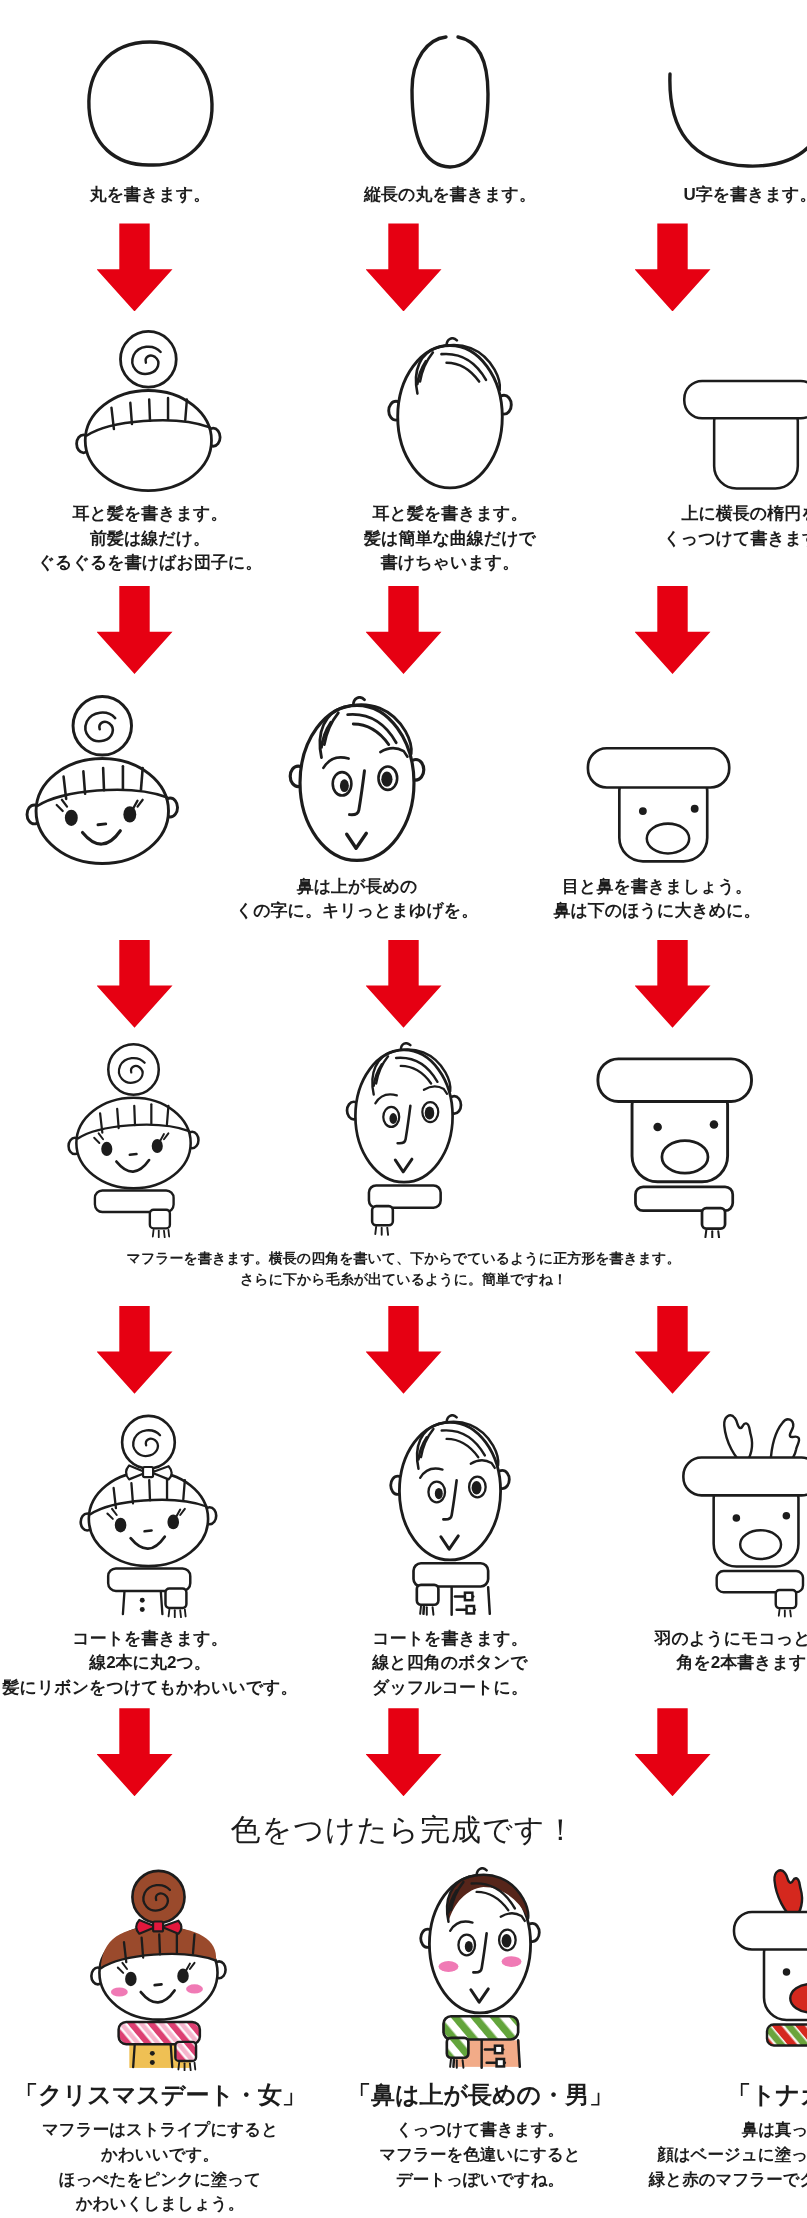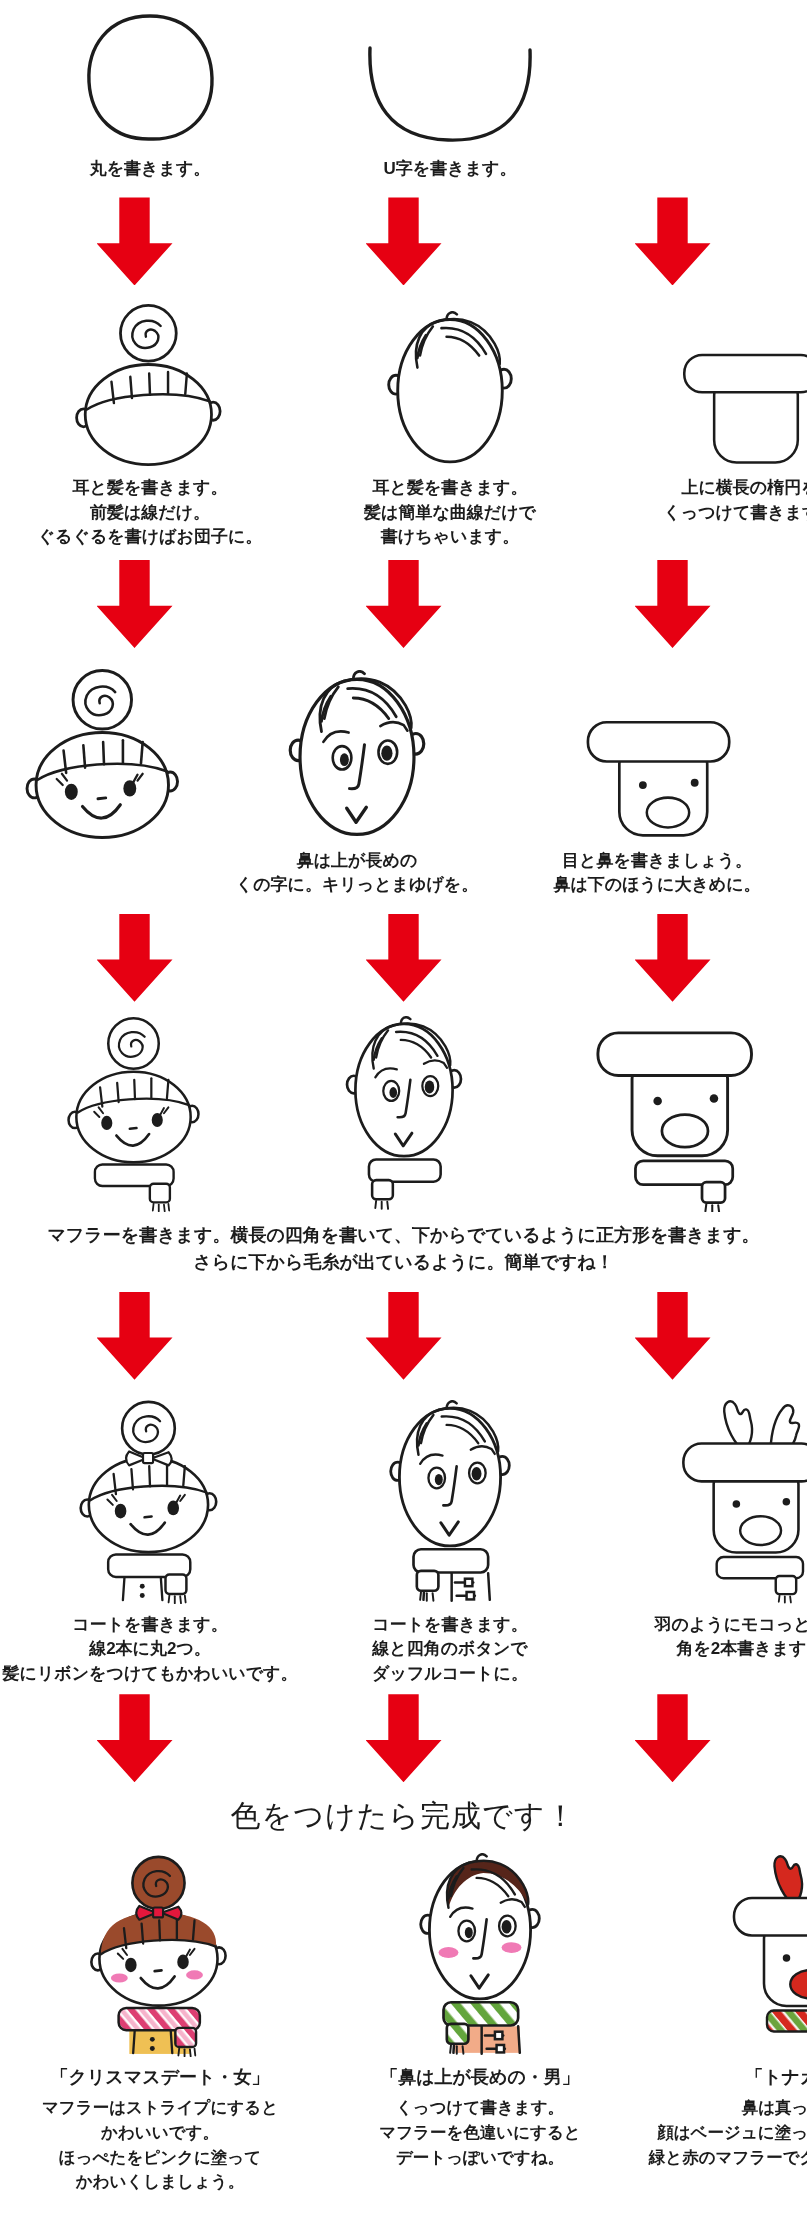--- a/index.html
+++ b/index.html
@@ -6,40 +6,40 @@
     --paper:#ffffff; --ink:#1c1c1c; --arrow:#e60012;
     --girl-hair:#9a4a2c; --bow:#e3173c; --cheek:#f07ab5; --girl-coat:#efc054;
     --boy-hair:#56251a; --boy-coat:#f2ab88;
     --sc-pink-a:#dd3f72; --sc-pink-b:#f6b3cb; --sc-green:#63a53c;
     --deer-red:#d5281e; --deer-green:#6ba43c;
   }
   html,body{margin:0;padding:0;background:#fff;}
   #sheet{
     width:807px;height:2218px;overflow:hidden;background:var(--paper);
     font-family:"Liberation Sans",sans-serif;color:var(--ink);
-    box-sizing:border-box;margin:0 auto;
+    padding-top:26px;box-sizing:border-box;margin:0 auto;
   }
   .grid3{display:grid;grid-template-columns:1fr 1fr 1fr;}
   .cell{display:flex;flex-direction:column;align-items:center;}
   .figbox{display:flex;align-items:flex-end;justify-content:center;width:100%;}
   .cap{
     text-align:center;font-weight:700;font-size:17px;line-height:1.44;
     white-space:pre-line;margin-top:9px;color:var(--ink);width:300px;
   }
-  .cap.wide{width:807px;font-size:18px;line-height:1.5;margin-top:10px;}
+  .cap.wide{width:807px;font-size:14px;line-height:1.5;margin-top:10px;}
   .arrowband{height:92px;margin-top:14px;}
   .acell{display:flex;align-items:center;justify-content:center;}
   .arrow{
     width:76px;height:88px;background:var(--arrow);
     clip-path:polygon(30% 0,70% 0,70% 52%,100% 52%,50% 100%,0 52%,30% 52%);
   }
   .heading{
     text-align:center;font-size:30px;font-weight:400;margin-top:12px;letter-spacing:1px;
   }
-  .ftitle{text-align:center;font-weight:700;font-size:18px;margin-top:8px;}
+  .ftitle{text-align:center;font-weight:700;font-size:24px;margin-top:8px;}
   .fbody{
     text-align:center;font-weight:700;font-size:16.5px;line-height:1.5;
     white-space:pre-line;margin-top:6px;width:320px;
   }
   .r1 .figbox{height:148px;} .r2 .figbox{height:172px;margin-top:8px;}
   .r3 .figbox{height:180px;margin-top:10px;} .r4 .figbox{height:200px;margin-top:8px;}
   .r5 .figbox{height:216px;margin-top:6px;} .r6 .figbox{height:212px;margin-top:8px;}
   svg{display:block;}
   #defs{position:absolute;width:0;height:0;}
 </style>
@@ -214,20 +214,28 @@
     <div class="cell">
       <div class="figbox">
           <svg width="150" height="140" viewBox="0 0 150 140">
         <path d="M75,8 C32,8 12,40 14,74 C16,110 40,132 76,131 C112,132 138,108 137,70 C136,36 114,8 75,8" style="stroke:var(--ink);stroke-width:3.4;fill:none;stroke-linecap:round"></path>
       </svg>
         </div>
       <div class="cap">丸を書きます。</div>
     </div>
     <div class="cell">
       <div class="figbox">
+          <svg width="108" height="144" viewBox="0 0 108 144">
+        <path d="M62,7 C84,11 92,32 92,64 C92,104 82,136 54,137 C24,136 16,100 16,60 C16,28 32,9 50,7" style="stroke:var(--ink);stroke-width:3.4;fill:none;stroke-linecap:round"></path>
+      </svg>
+        </div>
+      <div class="cap">縦長の丸を書きます。</div>
+    </div>
+    <div class="cell">
+      <div class="figbox">
           <svg width="180" height="106" viewBox="0 0 180 106">
         <path d="M10,6 C8,60 30,96 88,98 C150,100 172,62 170,8" style="stroke:var(--ink);stroke-width:3.4;fill:none;stroke-linecap:round"></path>
       </svg>
         </div>
       <div class="cap">U字を書きます。</div>
     </div>
   </div>
 
   <div class="grid3 arrowband">
     <div class="acell">

